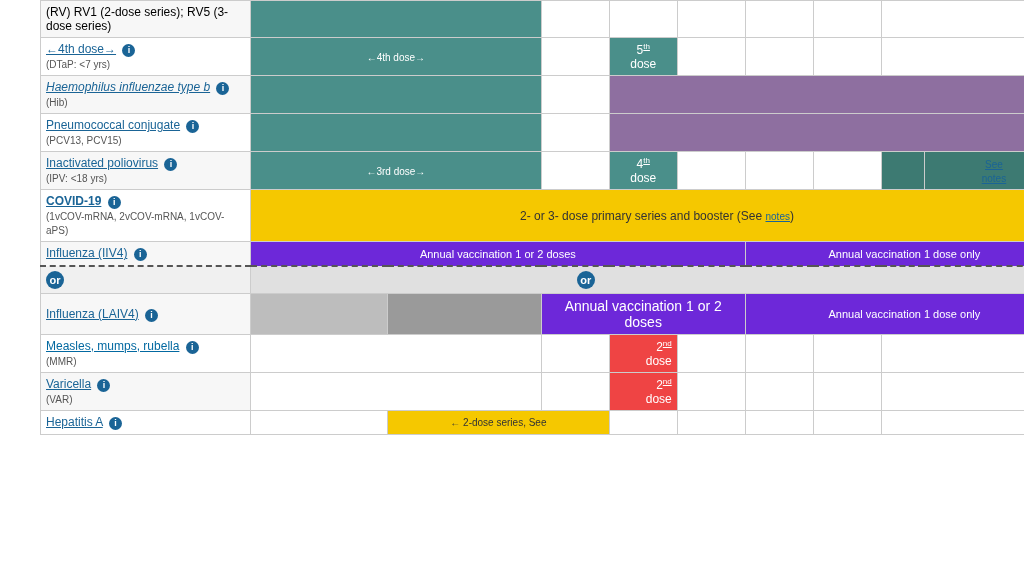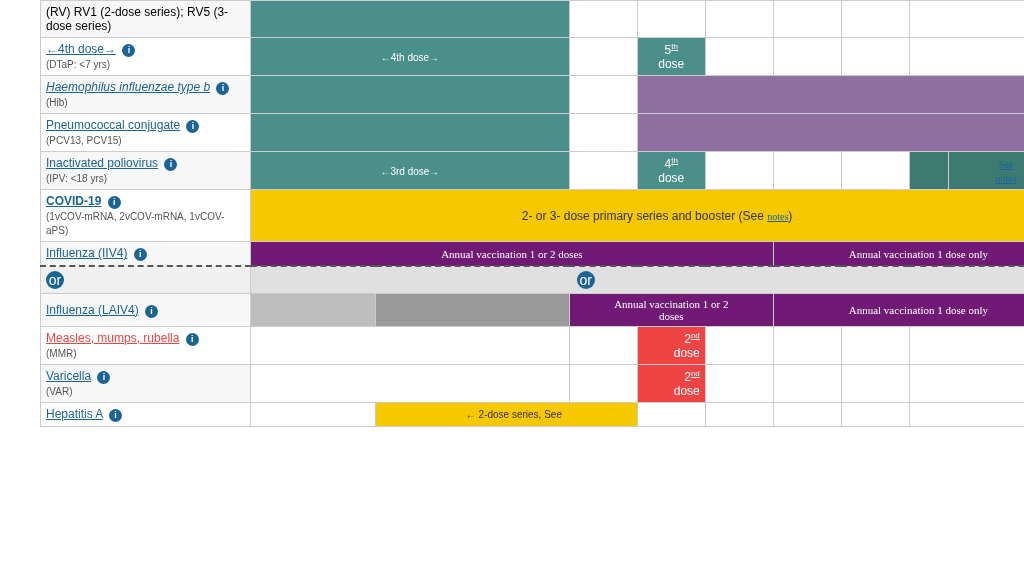--- a/index.html
+++ b/index.html
@@ -30,58 +30,58 @@
       cursor: pointer;
     }
     .vaccine-name-col em a {
       text-align: center;
     }
     .col-narrow { width: 68px; }
     
     .cell-teal { background: #4a8f8a; color: #fff; text-align: center; }
     .cell-purple { background: #8e6fa0; color: #fff; }
     .cell-yellow { background: #f5c800; color: #333; text-align: center; }
-    .cell-olive { background: #701a75; color: #fff; text-align: center; font-family: Liberation Serif, serif; }
+    .cell-olive { background: #6d28d9; color: #fff; text-align: center; }
     .cell-gray { background: #9a9a9a; color: #fff; text-align: center; }
     .cell-gray-light { background: #bdbdbd; text-align: center; }
     .cell-white { background: #fff; }
     .cell-dark-teal { background: #3d7a72; color: #fff; text-align: center; }
     .cell-medium-teal { background: #ef4444; color: #fff; text-align: right; }
     .small-text { font-size: 10px; }
     .dashed-border-bottom td { border-bottom: 2px dashed #555; }
     .or-badge {
       display: inline-block;
       background: #1a6496;
       color: #fff;
       border-radius: 50%;
       width: 18px;
       height: 18px;
       text-align: center;
       line-height: 18px;
-      font-size: 14px;
-      font-weight: normal;
+      font-size: 11px;
+      font-weight: bold;
       margin-right: 4px;
     }
     .info-icon {
       display: inline-block;
       background: #1a6496;
       color: #fff;
       border-radius: 50%;
       width: 13px;
       height: 13px;
       text-align: center;
       line-height: 13px;
       font-size: 9px;
       font-weight: bold;
       margin-left: 3px;
       cursor: pointer;
     }
     .sub-text { font-size: 10px; color: #555; }
     .arrow-text { font-size: 10px; }
-    .see-notes { color: #1a6496; text-decoration: underline; font-size: 10px; cursor: pointer; font-family: Liberation Serif, serif; }
+    .see-notes { color: #1a6496; text-decoration: underline; font-size: 10px; cursor: pointer; }
     .dose-super { font-size: 8px; vertical-align: super; text-decoration: underline; }
     .row-bg-light { background: #f7f7f7; }
     .row-bg-white { background: #ffffff; }
   </style>
 </head>
 <body>
 
 <table class="vaccine-table">
 
   <tbody>
@@ -194,31 +194,31 @@
     </td>
   </tr>
 
   <tr>
     <td class="vaccine-name-col row-bg-light">
       <a style="text-decoration:underline;color:#1a6496">Influenza (LAIV4)</a>
       <span class="info-icon">i</span>
     </td>
     <td class="cell-gray-light"></td>
     <td class="cell-gray"></td>
-    <td class="cell-olive" colspan="3" style="text-align:center; font-size:11px;">
+    <td class="cell-olive" colspan="3" style="text-align:center; font-size:14px;">
       <span>Annual vaccination 1 or 2<br>doses</span>
     </td>
     <td class="cell-olive" colspan="4" style="text-align:center; font-size:11px;">
       <span>Annual vaccination 1 dose only</span>
     </td>
   </tr>
 
   <tr>
     <td class="vaccine-name-col row-bg-white">
-      <a style="text-decoration:underline;color:#ef4444">Measles, mumps, rubella</a>
+      <a style="text-decoration:underline;color:#0369a1">Measles, mumps, rubella</a>
       <span class="info-icon">i</span>
       <br><span class="sub-text">(MMR)</span>
     </td>
     <td class="cell-white" colspan="2"></td>
     <td class="cell-white"></td>
     <td class="cell-medium-teal">
       <span>2<span class="dose-super">nd</span><br>dose</span>
     </td>
     <td class="cell-white"></td>
     <td class="cell-white"></td>
@@ -242,21 +242,21 @@
     <td class="cell-white"></td>
     <td class="cell-white" colspan="2"></td>
   </tr>
 
   <tr>
     <td class="vaccine-name-col row-bg-white">
       <a style="color:#1a6496">Hepatitis A</a>
       <span class="info-icon">i</span>
     </td>
     <td class="cell-white"></td>
-    <td class="cell-yellow" colspan="2" style="font-size:10px; text-align:center;padding-left:20px;">
+    <td class="cell-yellow" colspan="2" style="font-size:10px; text-align:center;">
       <span>← 2-dose series, See</span>
     </td>
     <td class="cell-white"></td>
     <td class="cell-white"></td>
     <td class="cell-white"></td>
     <td class="cell-white"></td>
     <td class="cell-white" colspan="2"></td>
   </tr>
 </tbody>
   </table>

